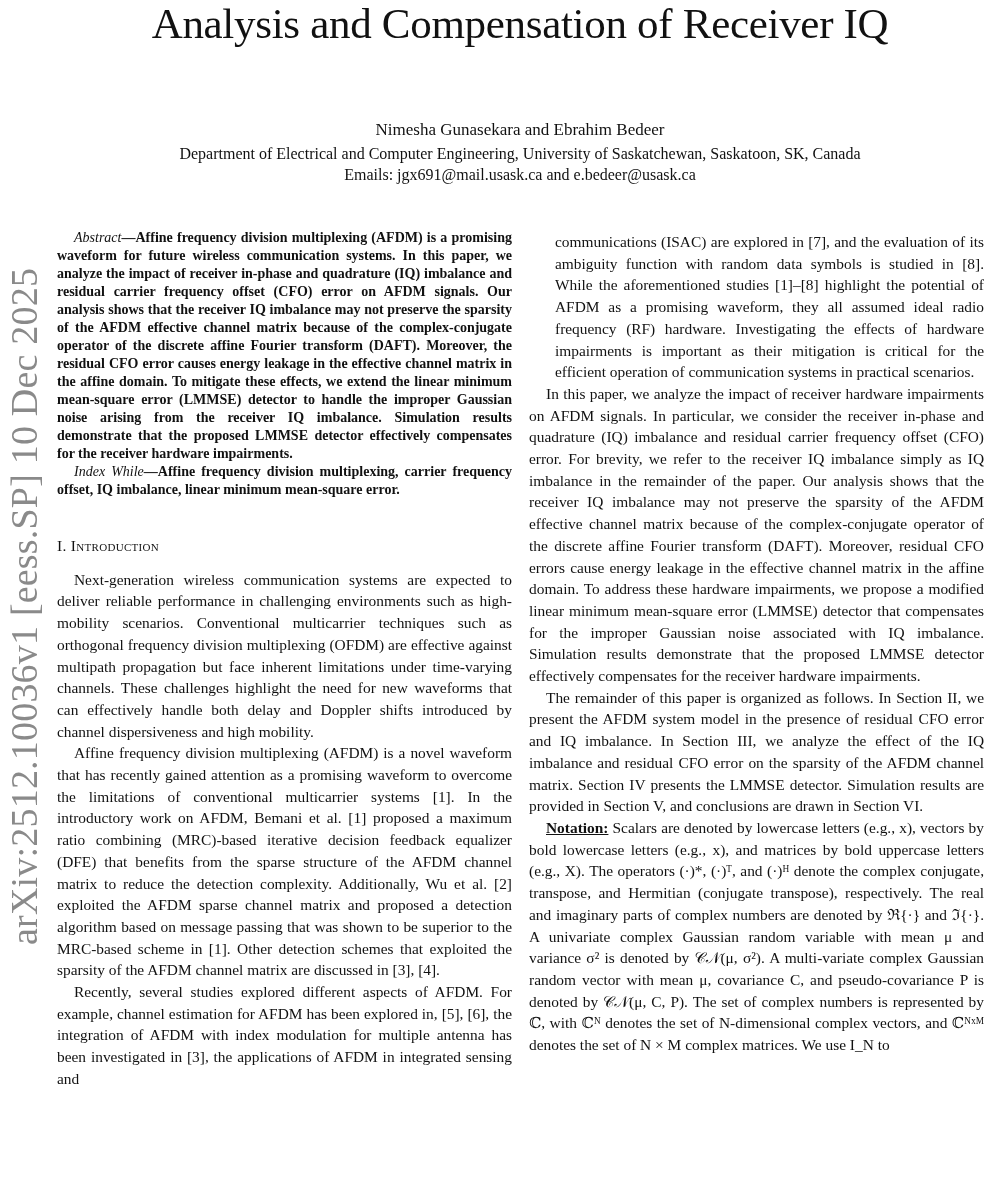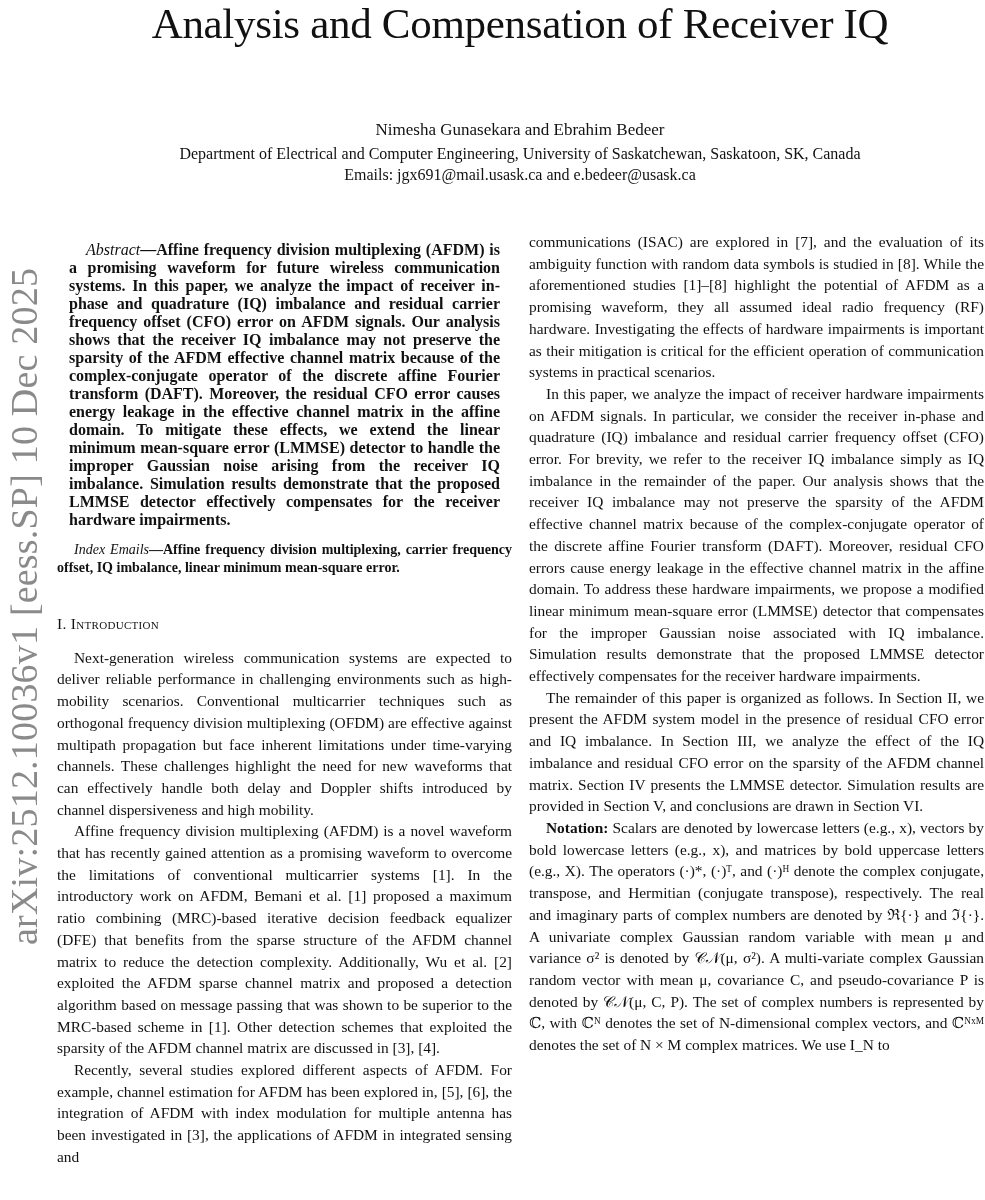--- a/index.html
+++ b/index.html
@@ -30,52 +30,52 @@
     letter-spacing: 0.2px;
   }
   .col {
     position: absolute; top: 229px; width: 455px;
     font-size: 15.4px; line-height: 21.7px; text-align: justify;
     hyphens: manual;
   }
   .col.left { left: 57px; }
   .col.right { left: 529px; top: 231px; }
   .abstract {
-    font-weight: bold; font-size: 16px; line-height: 18px; margin: 12px;
+    font-weight: bold; font-size: 14px; line-height: 18px; margin: 0;
   }
   .abstract .lead, .indexterms .lead { font-style: italic; font-weight: normal; }
   .abstract p, .indexterms { margin: 0; text-indent: 17px; }
   .indexterms { font-weight: bold; font-size: 14px; line-height: 18px; }
   .sec-head {
     font-size: 15.5px; margin: 36px 0 12px 0; letter-spacing: 0.3px;
   }
   .sec-head .sc { font-variant: small-caps; }
   .para { margin: 0; text-indent: 17px; }
-  .para.first-right { text-indent: 0; }
-  .bold { font-weight: bold; }
+  .para.first-right { text-indent: 0; margin-left: 26px; }
+  .bold { font-weight: bold; text-decoration: underline; }
   .ital { }
 </style>
 </head>
 <body>
 
 <h1 class="title">
   <span>Analysis and Compensation of Receiver IQ</span><br>
 </h1>
 
 <div class="authors">Nimesha Gunasekara and Ebrahim Bedeer</div>
 <div class="affil">Department of Electrical and Computer Engineering, University of Saskatchewan, Saskatoon, SK, Canada</div>
 <div class="emails">Emails: jgx691@mail.usask.ca and e.bedeer@usask.ca</div>
 
 <div class="stamp">arXiv:2512.10036v1  [eess.SP]  10 Dec 2025</div>
 
 <div class="col left">
   <div class="abstract">
     <p><span class="lead">Abstract</span><span>—Affine frequency division multiplexing (AFDM) is a promising waveform for future wireless communication systems. In this paper, we analyze the impact of receiver in-phase and quadrature (IQ) imbalance and residual carrier frequency offset (CFO) error on AFDM signals. Our analysis shows that the receiver IQ imbalance may not preserve the sparsity of the AFDM effective channel matrix because of the complex-conjugate oper­ator of the discrete affine Fourier transform (DAFT). Moreover, the residual CFO error causes energy leakage in the effective channel matrix in the affine domain. To mitigate these effects, we extend the linear minimum mean-square error (LMMSE) detector to handle the improper Gaussian noise arising from the receiver IQ imbalance. Simulation results demonstrate that the proposed LMMSE detector effectively compensates for the receiver hardware impairments.</span></p>
   </div>
-  <p class="indexterms"><span class="lead">Index Emails</span><span>—Affine frequency division multiplexing, carrier frequency offset, IQ imbalance, linear minimum mean-square error.</span></p>
+  <p class="indexterms"><span class="lead">Index While</span><span>—Affine frequency division multiplexing, carrier frequency offset, IQ imbalance, linear minimum mean-square error.</span></p>
 
   <div class="sec-head">
     <span>I. </span><span class="sc">Introduction</span>
   </div>
 
   <p class="para">Next-generation wireless communication systems are ex­pected to deliver reliable performance in challenging environ­ments such as high-mobility scenarios. Conventional multicar­rier techniques such as orthogonal frequency division multi­plexing (OFDM) are effective against multipath propagation but face inherent limitations under time-varying channels. These challenges highlight the need for new waveforms that can effectively handle both delay and Doppler shifts intro­duced by channel dispersiveness and high mobility.</p>
   <p class="para"><span>Affine frequency division multiplexing (AFDM) is a novel waveform that has recently gained attention as a promising waveform to overcome the limitations of conventional mul­ticarrier systems [1]. In the introductory work on AFDM, Bemani </span><span class="ital">et al.</span><span> [1] proposed a maximum ratio combining (MRC)-based iterative decision feedback equalizer (DFE) that benefits from the sparse structure of the AFDM channel matrix to reduce the detection complexity. Additionally, Wu </span><span class="ital">et al.</span><span> [2] exploited the AFDM sparse channel matrix and proposed a detection algorithm based on message passing that was shown to be superior to the MRC-based scheme in [1]. Other detection schemes that exploited the sparsity of the AFDM channel matrix are discussed in [3], [4].</span></p>
   <p class="para">Recently, several studies explored different aspects of AFDM. For example, channel estimation for AFDM has been explored in, [5], [6], the integration of AFDM with index modulation for multiple antenna has been investigated in [3], the applications of AFDM in integrated sensing and</p>
 </div>
 

